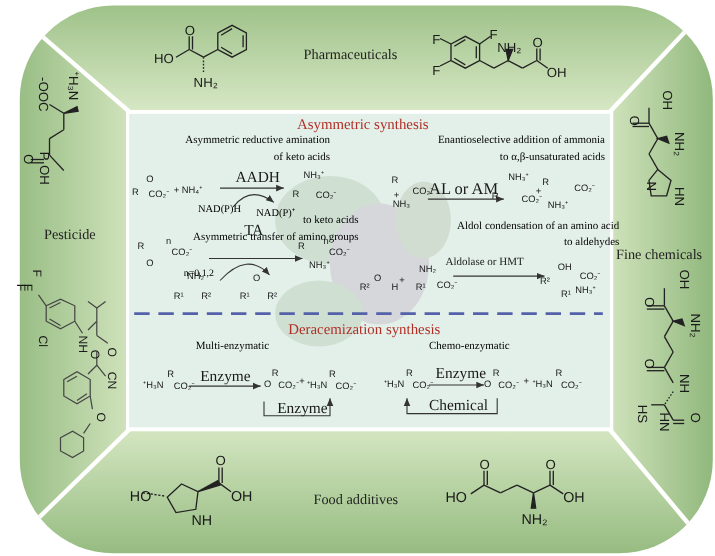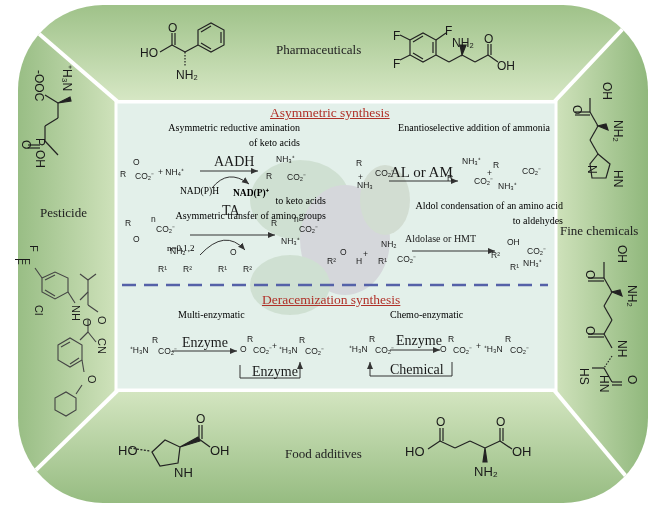--- a/index.html
+++ b/index.html
@@ -1,21 +1,21 @@
 <!DOCTYPE html>
 <html><head>
 <meta charset="utf-8">
 <style>
   html, body { margin:0; padding:0; background:#ffffff; }
   body { width:650px; height:505px; position:relative; overflow:hidden; font-family:"Liberation Serif", serif; }
   #stage { position:absolute; left:0; top:0; width:650px; height:505px; }
   svg text { font-family:"Liberation Sans", sans-serif; fill:#1a1a1a; }
   .lbl { position:absolute; white-space:nowrap; font-family:"Liberation Serif", serif; }
   .panel-label { font-size:13px; color:#222; }
-  .red { color:#b03028; font-size:13.5px;text-decoration:underline; }
+  .red { color:#b03028; font-size:13.5px; }
   .blue { color:#000000; font-size:10px; line-height:15px; text-align:right; }
   .enz { color:#1a1a1a; font-size:14px; }
 </style>
 </head>
 <body>
 
 <div id="stage">
   <svg width="650" height="505" viewBox="0 0 650 505" style="position:absolute;left:0;top:0">
     <defs>
       <linearGradient id="gTop" x1="0" y1="0" x2="0" y2="1">
@@ -323,33 +323,34 @@
 
   <div class="lbl red" style="left:270px;top:105px;">Asymmetric synthesis</div>
   <div class="lbl red" style="left:262px;top:292px;">Deracemization synthesis</div>
 
   <div class="lbl blue" style="left:130px;top:120px;width:170px;">
     <div>Asymmetric reductive amination</div>
     <div>of keto acids</div>
   </div>
   <div class="lbl blue" style="left:338px;top:120px;width:212px;">
     <div>Enantioselective addition of ammonia</div>
+    <div>to α,β-unsaturated acids</div>
   </div>
   <div class="lbl blue" style="left:116px;top:193px;width:210px;">
     <div>to keto acids</div>
     <div>Asymmetric transfer of amino groups</div>
   </div>
   <div class="lbl blue" style="left:338px;top:198px;width:212px;margin-left:13px;">
     <div>Aldol condensation of an amino acid</div>
     <div>to aldehydes</div>
   </div>
 
   <div class="lbl enz" style="left:214px;top:154px;">AADH</div>
   <div class="lbl" style="left:180px;top:186px;font-size:9.5px;">NAD(P)H</div>
-  <div class="lbl" style="left:233px;top:186px;font-size:9.5px;font-weight:bold;">NAD(P)⁺</div>
+  <div class="lbl" style="left:233px;top:186px;font-size:9.5px;">NAD(P)⁺</div>
   <div class="lbl enz" style="left:390px;top:164px;font-size:15px;text-align:center;">AL or AM</div>
   <div class="lbl enz" style="left:222px;top:203px;">TA</div>
   <div class="lbl" style="left:127px;top:243px;font-size:9px;margin-left:40px;">n=0,1,2</div>
   <div class="lbl enz" style="left:405px;top:233px;font-size:10px;">Aldolase or HMT</div>
 
   <div class="lbl blue" style="left:178px;top:307px;">Multi-enzymatic</div>
   <div class="lbl blue" style="left:390px;top:307px;">Chemo-enzymatic</div>
   <div class="lbl enz" style="left:182px;top:335px;">Enzyme</div>
   <div class="lbl enz" style="left:252px;top:364px;">Enzyme</div>
   <div class="lbl enz" style="left:396px;top:333px;">Enzyme</div>

